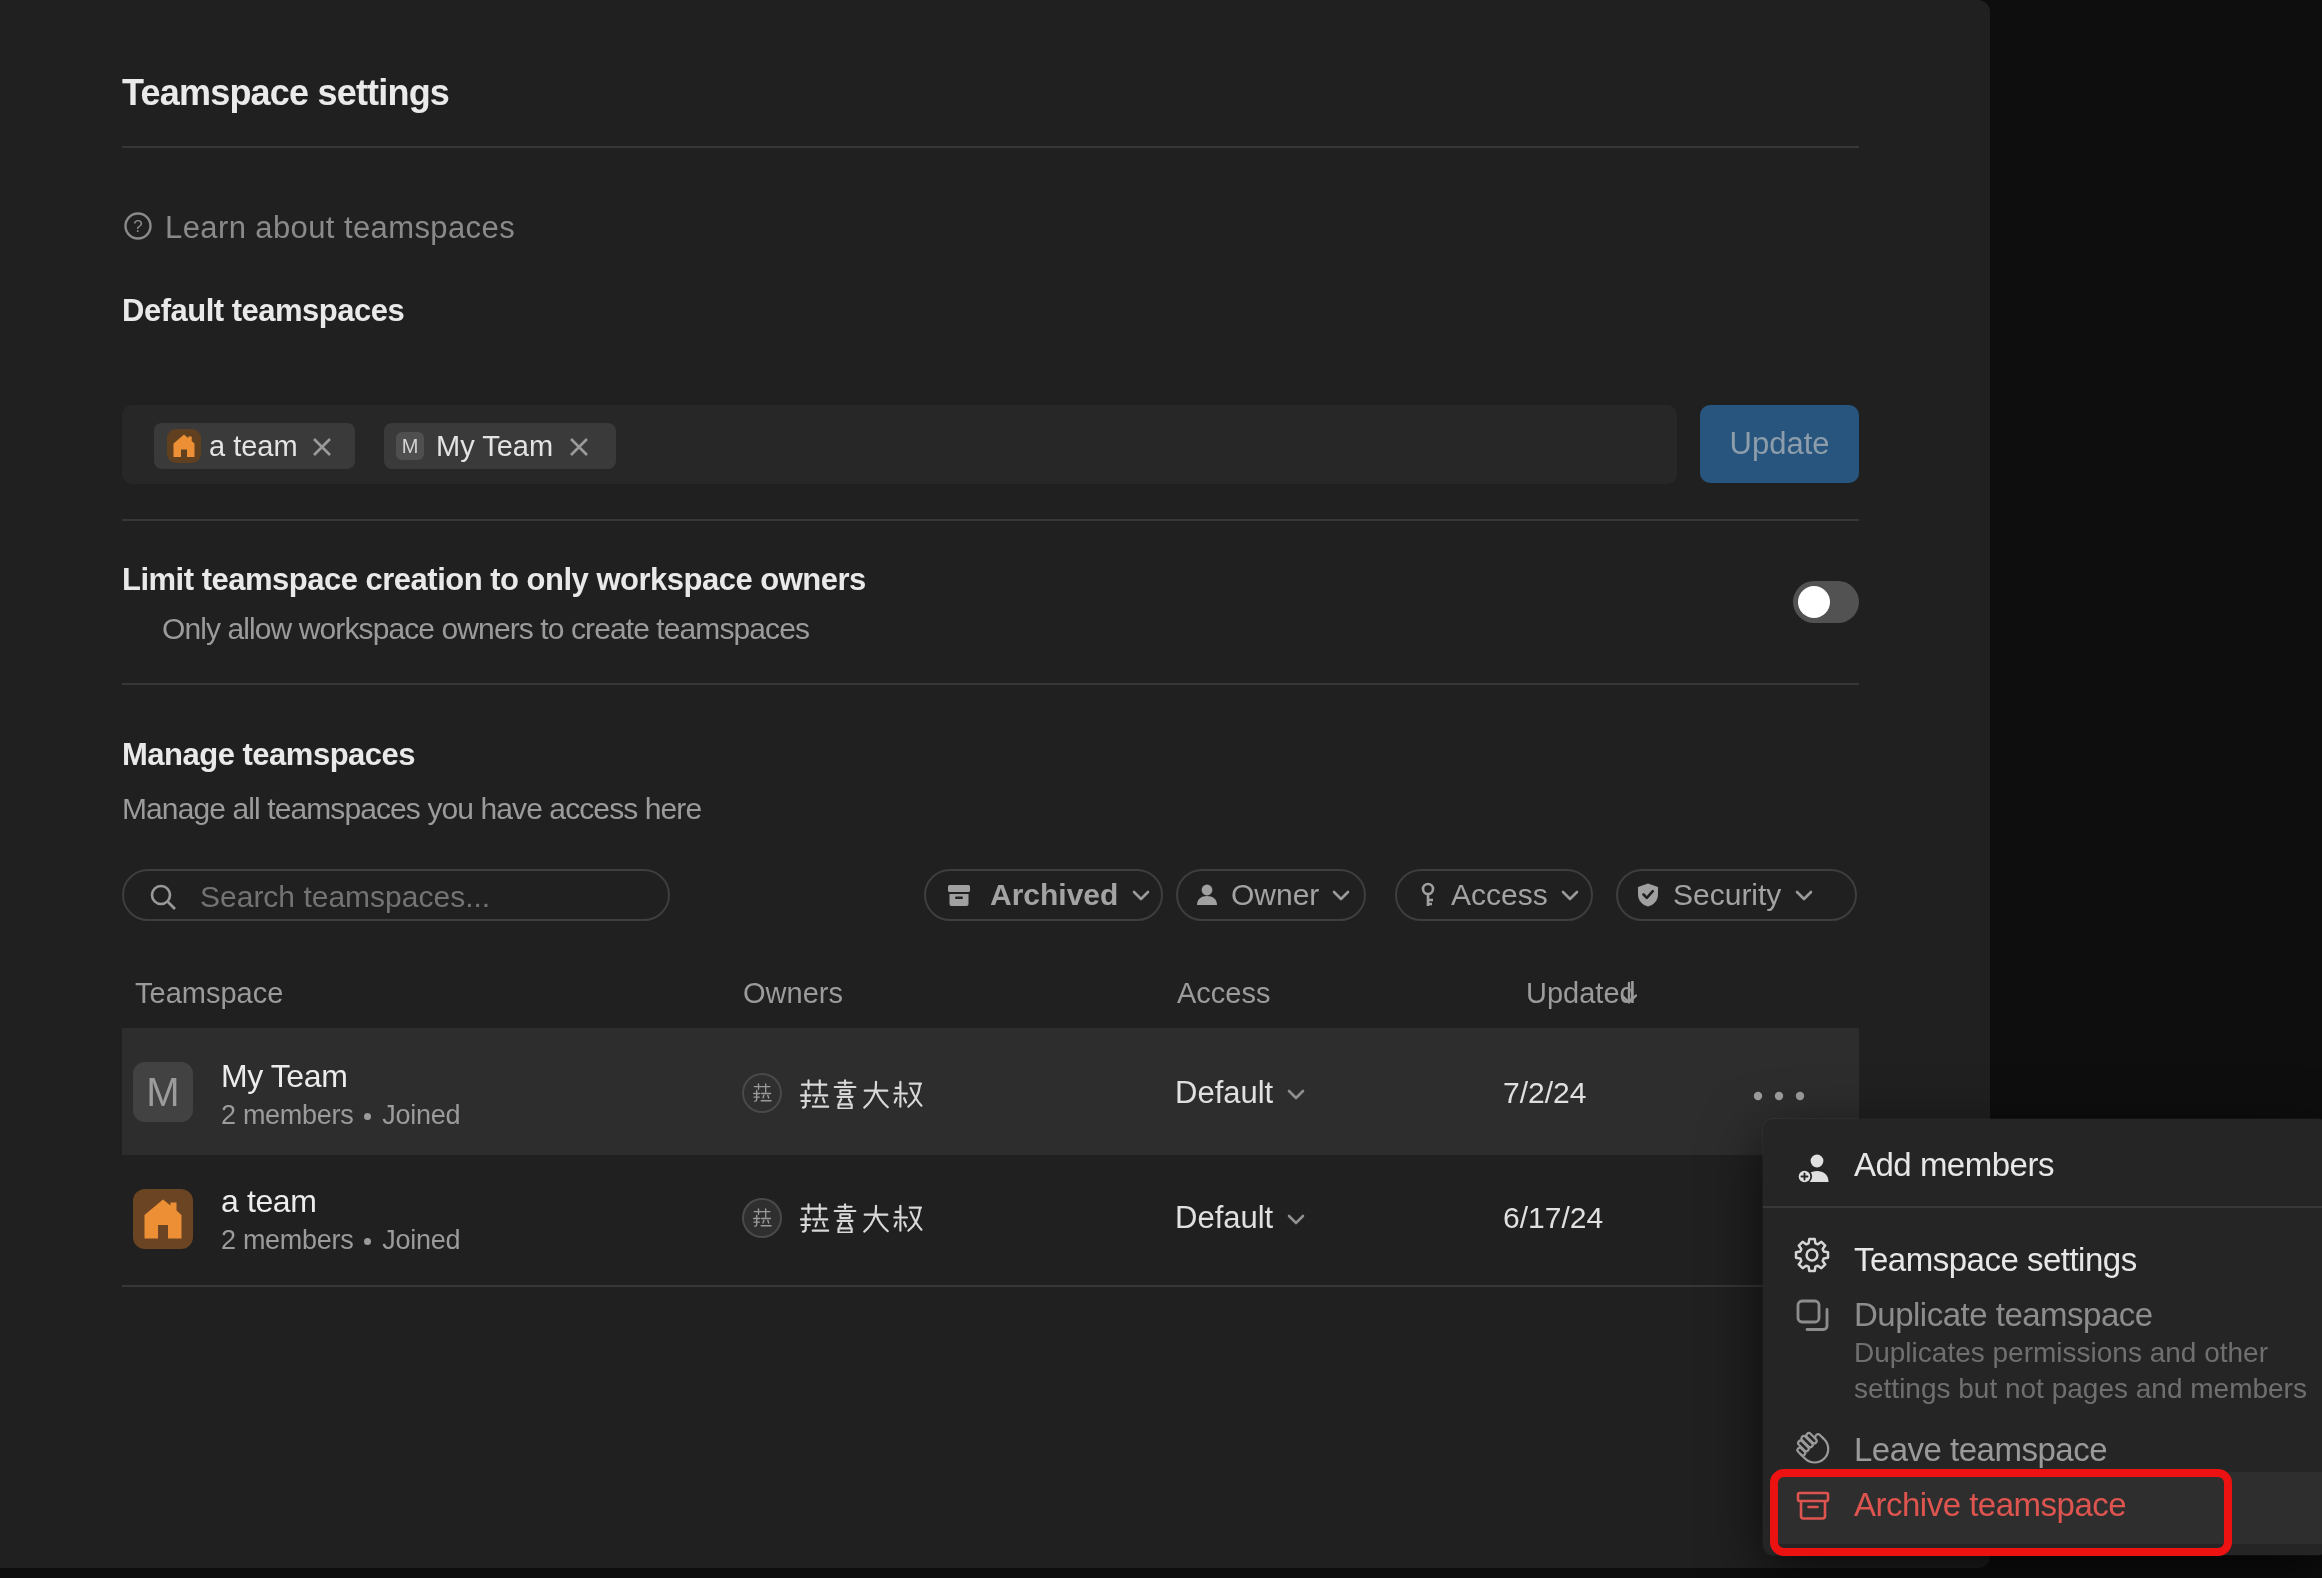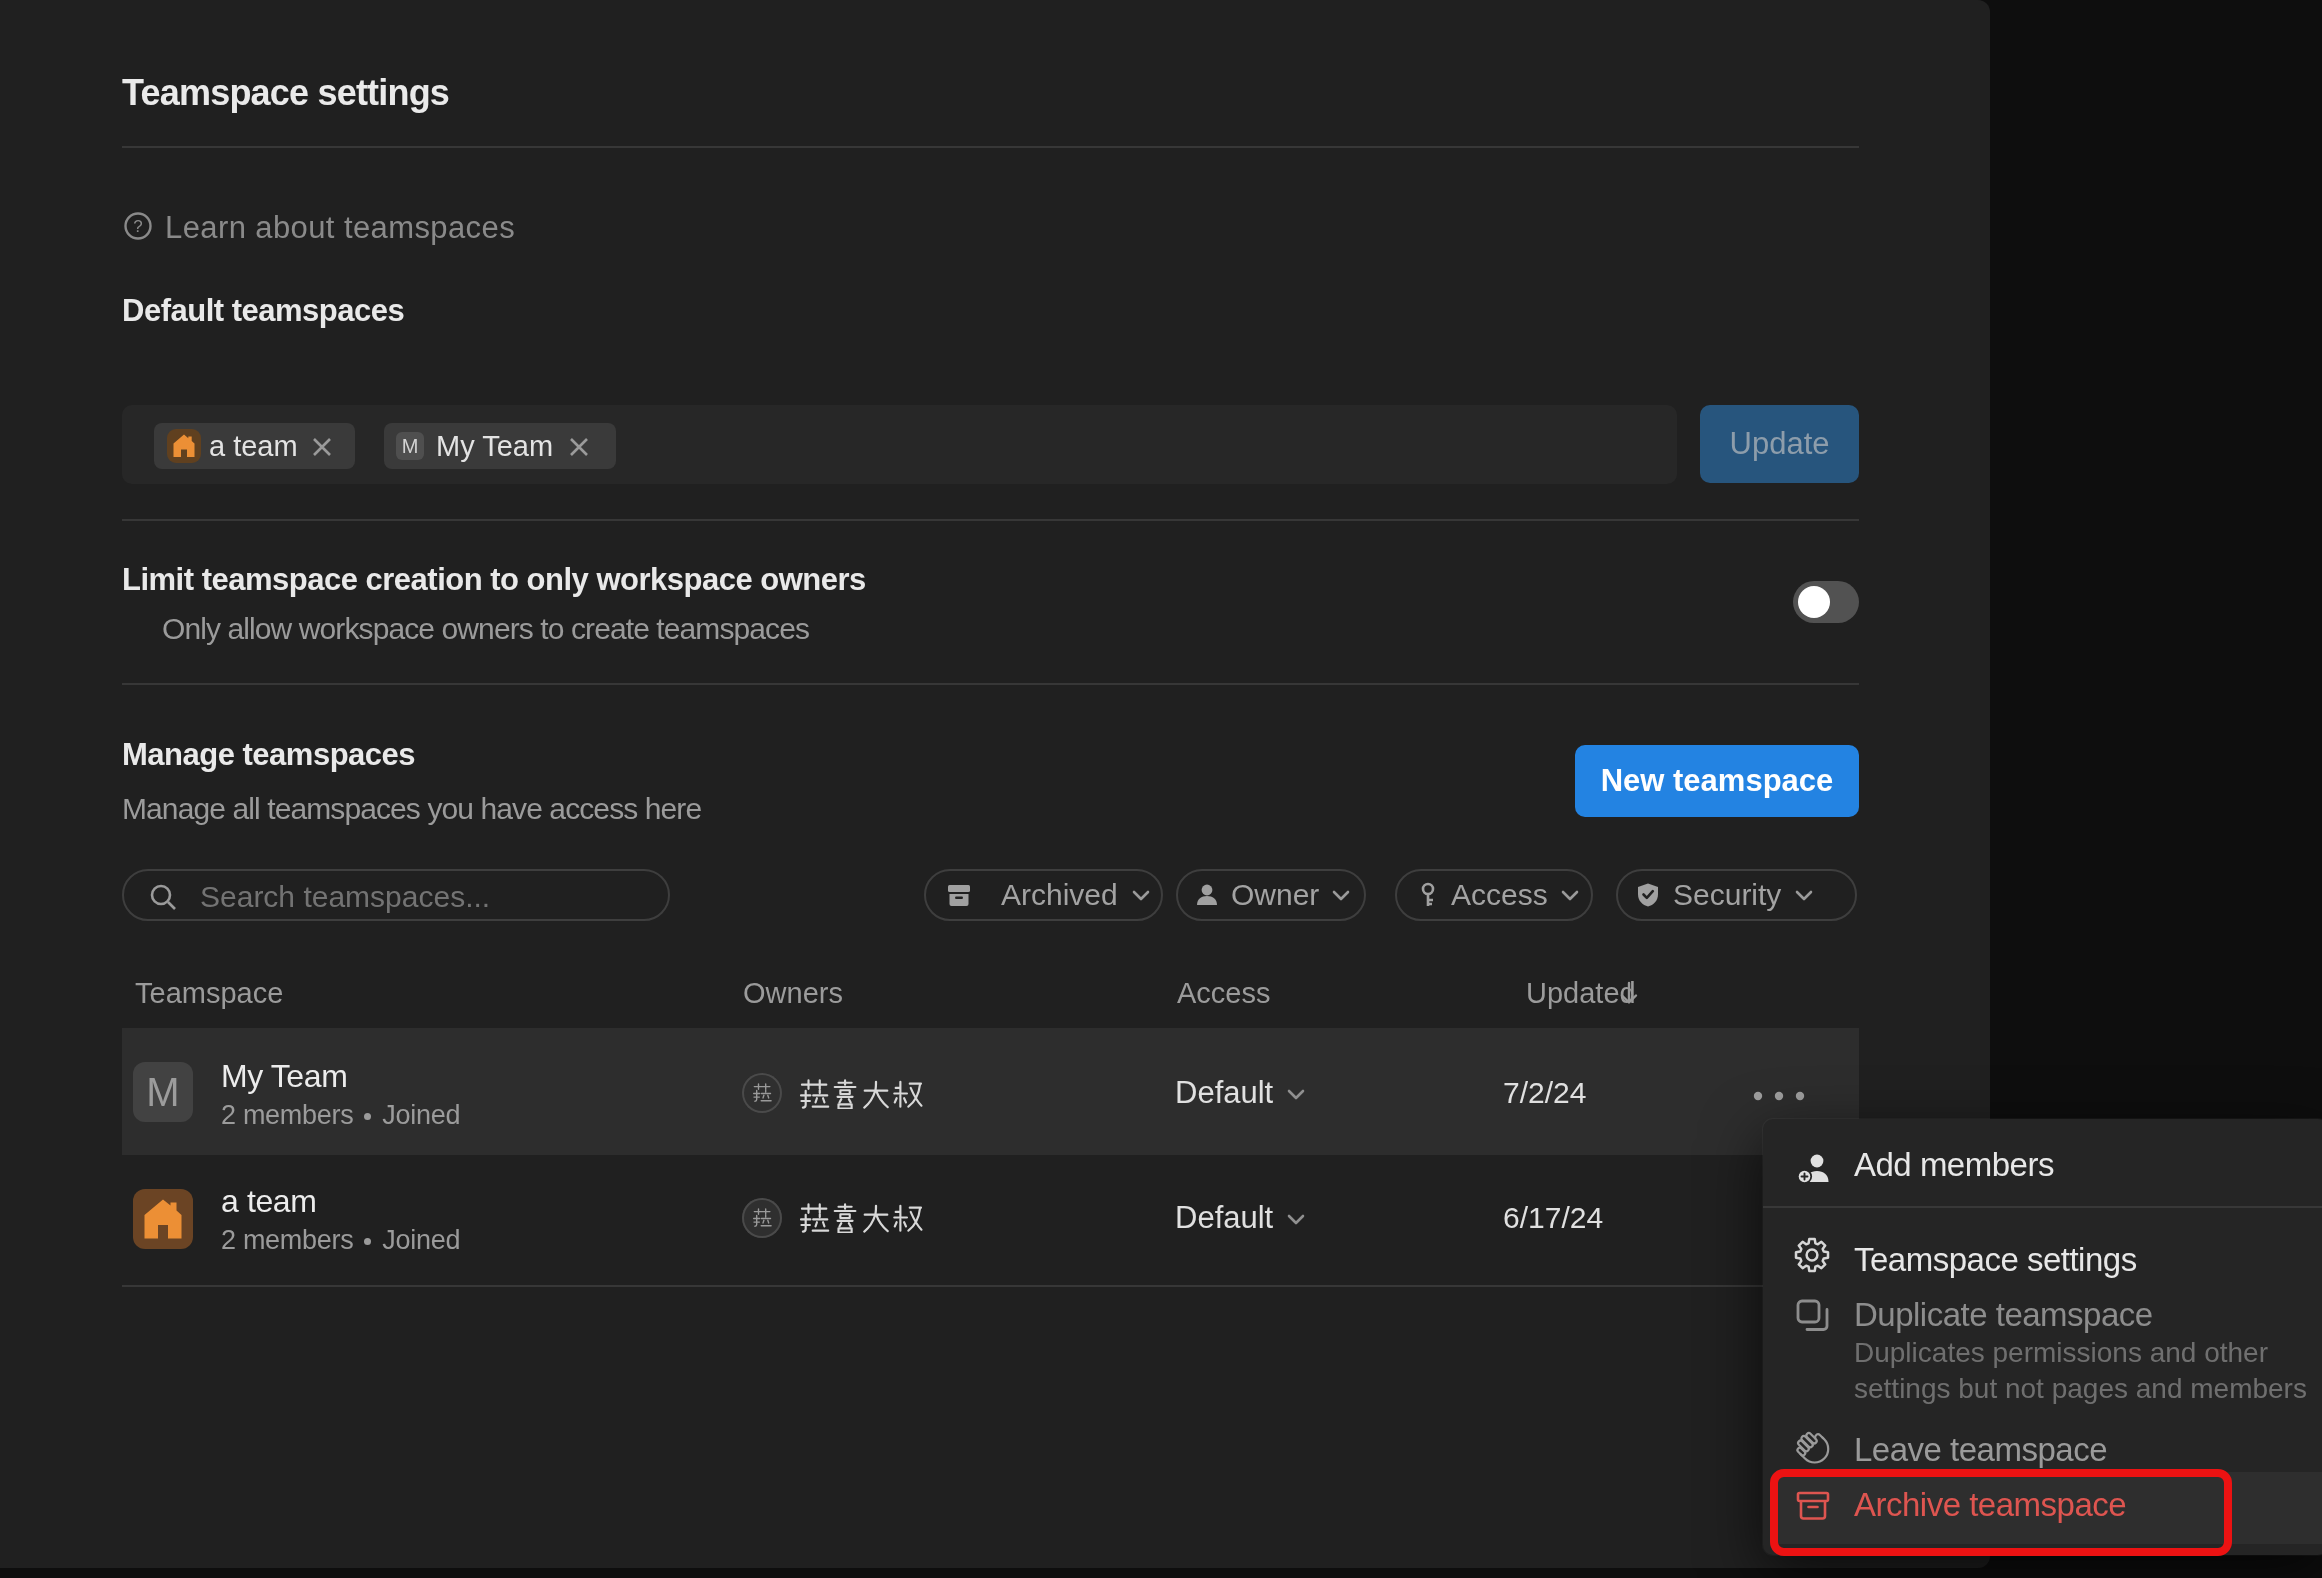--- a/index.html
+++ b/index.html
@@ -86,37 +86,36 @@
   <div class="abs h2" style="left:122px; top:562px;">Limit teamspace creation to only workspace owners</div>
   <div class="abs body30" style="left:122px; top:612px;margin-left:40px;">Only allow workspace owners to create teamspaces</div>
   <div class="abs" style="left:1793px; top:581px; width:66px; height:42px; background:#525252; border-radius:21px;">
     <div class="abs" style="left:5px; top:5px; width:32px; height:32px; background:#ffffff; border-radius:50%;"></div>
   </div>
 
   <div class="divider" style="top:683px;"></div>
 
   <div class="abs h2" style="left:122px; top:737px;">Manage teamspaces</div>
   <div class="abs body30" style="left:122px; top:792px;">Manage all teamspaces you have access here</div>
-  <div class="abs" style="left:1575px; top:745px; width:284px; height:72px; background:#2383e2; border-radius:10px; text-align:center; line-height:72px; font-size:31px; font-weight:700; color:#ffffff;">New teamspace</div>
 
   <div class="abs" style="left:122px; top:869px; width:548px; height:52px; border:2px solid #3e3e3e; border-radius:26px;">
     <svg class="abs" style="left:24px; top:11px;" width="30" height="30" viewBox="0 0 30 30">
         <circle cx="13" cy="13" r="9" fill="none" stroke="#9a9a9a" stroke-width="2.6"></circle>
         <path d="M20 20 L27 27" stroke="#9a9a9a" stroke-width="2.6"></path>
       </svg>
     <div class="abs" style="left:76px; top:9px; font-size:30px; color:#737373;">Search teamspaces...</div>
   </div>
 
   <div class="pill abs" style="left:924px; width:239px;">
     <svg width="28" height="28" viewBox="0 0 28 28" style="margin-left:19px;">
         <rect x="3" y="4" width="22" height="7" rx="1.5" fill="#a0a0a0"></rect>
         <path d="M4.5 13 H23.5 V23 a2 2 0 0 1 -2 2 H6.5 a2 2 0 0 1 -2 -2 Z" fill="#a0a0a0"></path>
         <rect x="10" y="15.5" width="8" height="2.6" rx="1.3" fill="#202020"></rect>
       </svg>
-    <span style="margin-left:28px;">Archived</span>
+    <span style="margin-left:17px;font-weight:bold;">Archived</span>
     <svg width="26" height="26" viewBox="0 0 26 26" style="margin-left:10px;">
         <path d="M6 10 L13 17 L20 10" fill="none" stroke="#9a9a9a" stroke-width="2.6" stroke-linecap="round" stroke-linejoin="round"></path>
       </svg>
   </div>
   <div class="pill abs" style="left:1176px; width:190px;">
     <svg width="28" height="28" viewBox="0 0 28 28" style="margin-left:15px;">
         <circle cx="14" cy="9" r="5.4" fill="#a0a0a0"></circle>
         <path d="M4 24 c0 -6 4.4 -9 10 -9 s10 3 10 9 z" fill="#a0a0a0"></path>
       </svg>
     <span style="margin-left:10px;">Owner</span>

